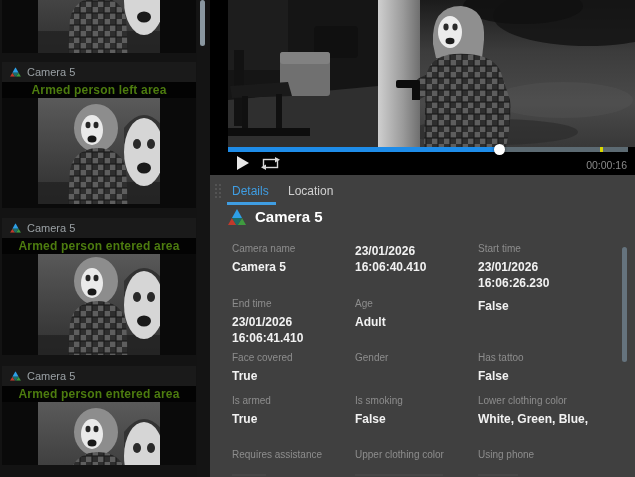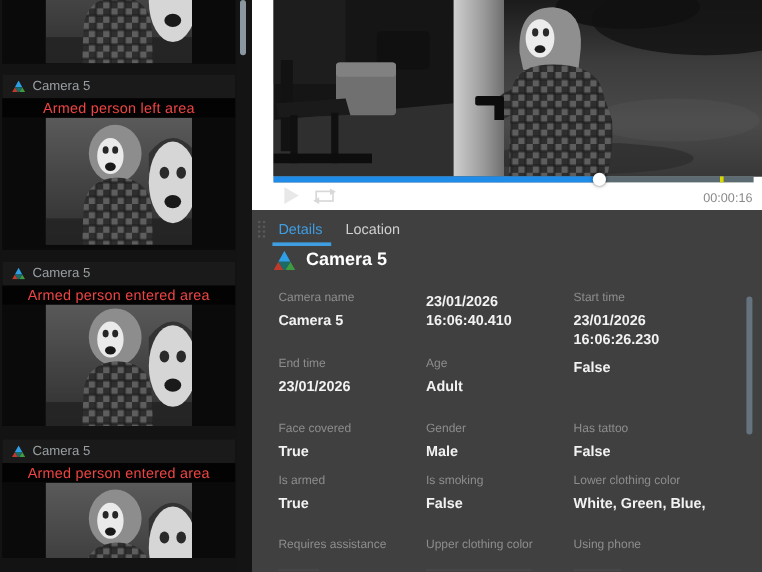--- a/index.html
+++ b/index.html
@@ -11,34 +11,34 @@
   :root{
     --accent-blue:#3f9de2;
     --timeline-blue:#1e8ce8;
     --marker-yellow:#d9d900;
   }
   
   .sidebar{position:absolute;left:0;top:0;width:197px;height:477px;background:#131313}
   .card{position:absolute;left:2px;width:194px;background:#0d0d0d;cursor:pointer}
   .card-header{height:20px;display:flex;align-items:center;gap:6px;padding-left:8px;background:#1a1a1a}
   .card-header .cam-name{font-size:11px;color:#9aa0a4}
-  .card-label{height:16px;background:#030303;color:#ef4444;font-weight:normal;font-size:12px;
+  .card-label{height:16px;background:#030303;color:#4d7c0f;font-weight:bold;font-size:12px;
     display:flex;align-items:center;justify-content:center;letter-spacing:.2px}
   .thumb-wrap{position:relative;display:flex;justify-content:center;background:#0a0a0a;overflow:hidden}
   .thumb-svg{width:122px;height:106px;flex:0 0 auto}
   .clip53{height:53px}
   .clip53 .thumb-svg{margin-top:-53px}
   .clip110{height:110px}
   .clip101{height:101px}
   .clip101 .thumb-svg{margin-top:-3px}
   .clip63{height:63px}
   .sb-scroll-thumb{position:absolute;left:200px;top:0;width:5px;height:46px;background:#8a97a0;border-radius:3px}
   
   .main{position:absolute;left:210px;top:0;width:425px;height:477px;background:#181818}
-  .video-sec{position:absolute;top:0;left:0;width:425px;height:175px;background:#ffffff}
+  .video-sec{position:absolute;top:0;left:0;width:425px;height:175px;background:#000000}
   .video{position:absolute;left:18px;top:0;width:407px;height:147px;background:#000;cursor:pointer}
   .video svg{display:block}
   .timeline{position:absolute;left:18px;top:147px;width:400px;height:5px;background:#5c6a72;cursor:pointer}
   .tl-fill{height:100%;width:0;background:var(--timeline-blue)}
   .tl-handle{position:absolute;top:-3px;left:0;width:11px;height:11px;margin-left:-6px;
     border-radius:50%;background:#fff;box-shadow:0 0 3px rgba(0,0,0,.6)}
   .tl-marker{position:absolute;top:0;left:0;width:3px;height:5px;background:var(--marker-yellow)}
   .controls{position:absolute;top:152px;left:0;right:0;height:23px}
   .play-btn{position:absolute;left:26px;top:4px;cursor:pointer;line-height:0}
   .loop-btn{position:absolute;left:50px;top:5px;cursor:pointer;line-height:0}
@@ -277,20 +277,21 @@
             <span>16:06:26.230</span>
           </div>
       </div>
     </div>
 
     <div class="drow r2">
       <div class="field">
         <div class="flabel">End time</div>
         <div class="fvalue">
             <span>23/01/2026</span>
+            <span>16:06:41.410</span>
           </div>
       </div>
       <div class="field">
         <div class="flabel">Age</div>
         <div class="fvalue">
             <span>Adult</span>
           </div>
       </div>
       <div class="field">
         <div class="fvalue">
@@ -301,23 +302,20 @@
 
     <div class="drow r3">
       <div class="field">
         <div class="flabel">Face covered</div>
         <div class="fvalue">
             <span>True</span>
           </div>
       </div>
       <div class="field">
         <div class="flabel">Gender</div>
-        <div class="fvalue">
-            <span>Male</span>
-          </div>
       </div>
       <div class="field">
         <div class="flabel">Has tattoo</div>
         <div class="fvalue">
             <span>False</span>
           </div>
       </div>
     </div>
 
     <div class="drow r4">

